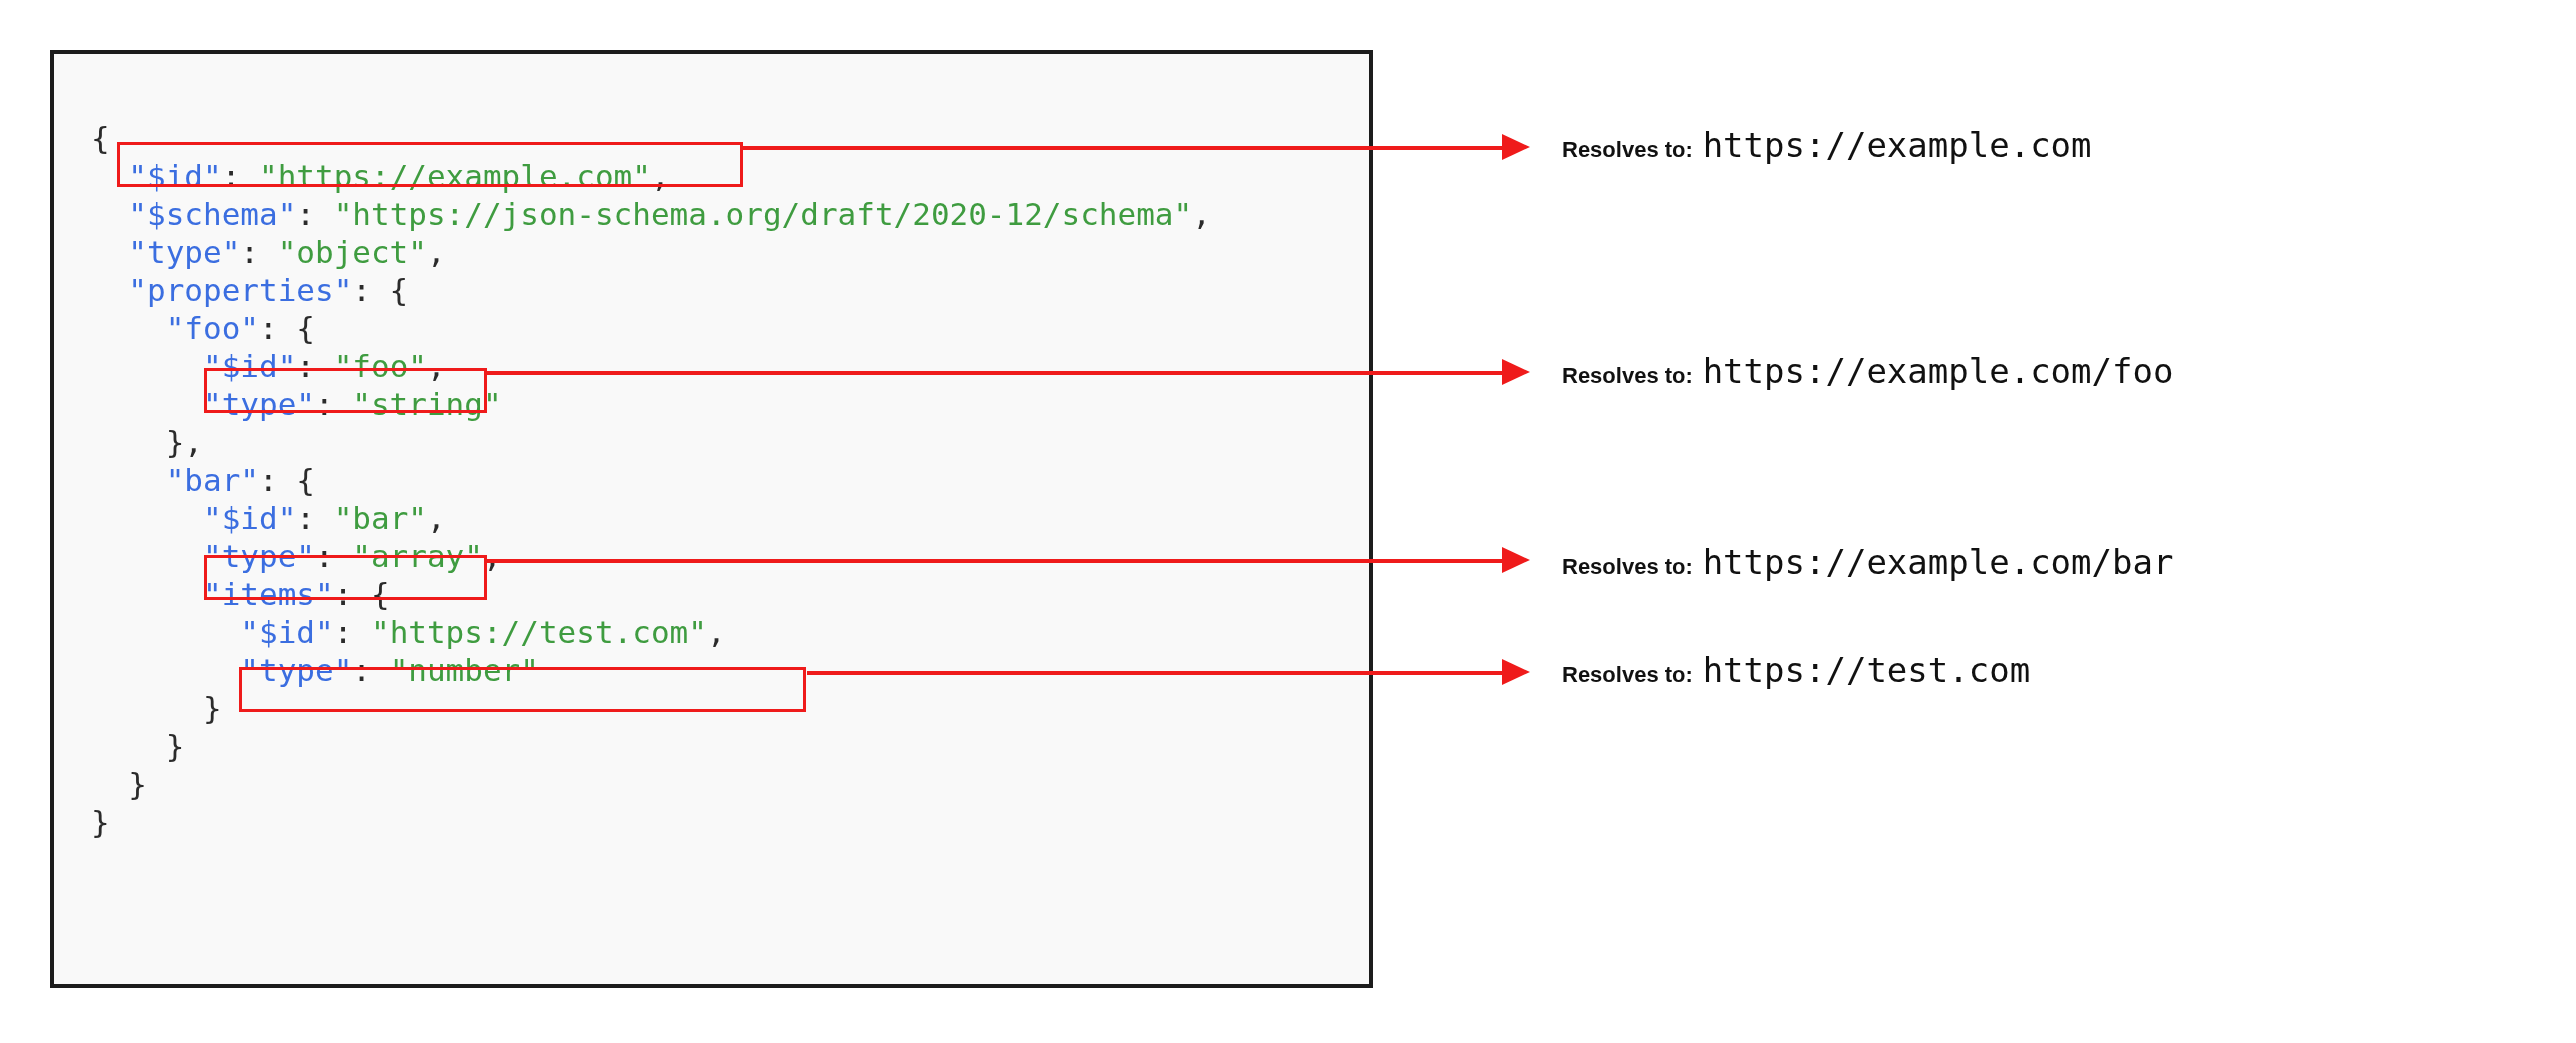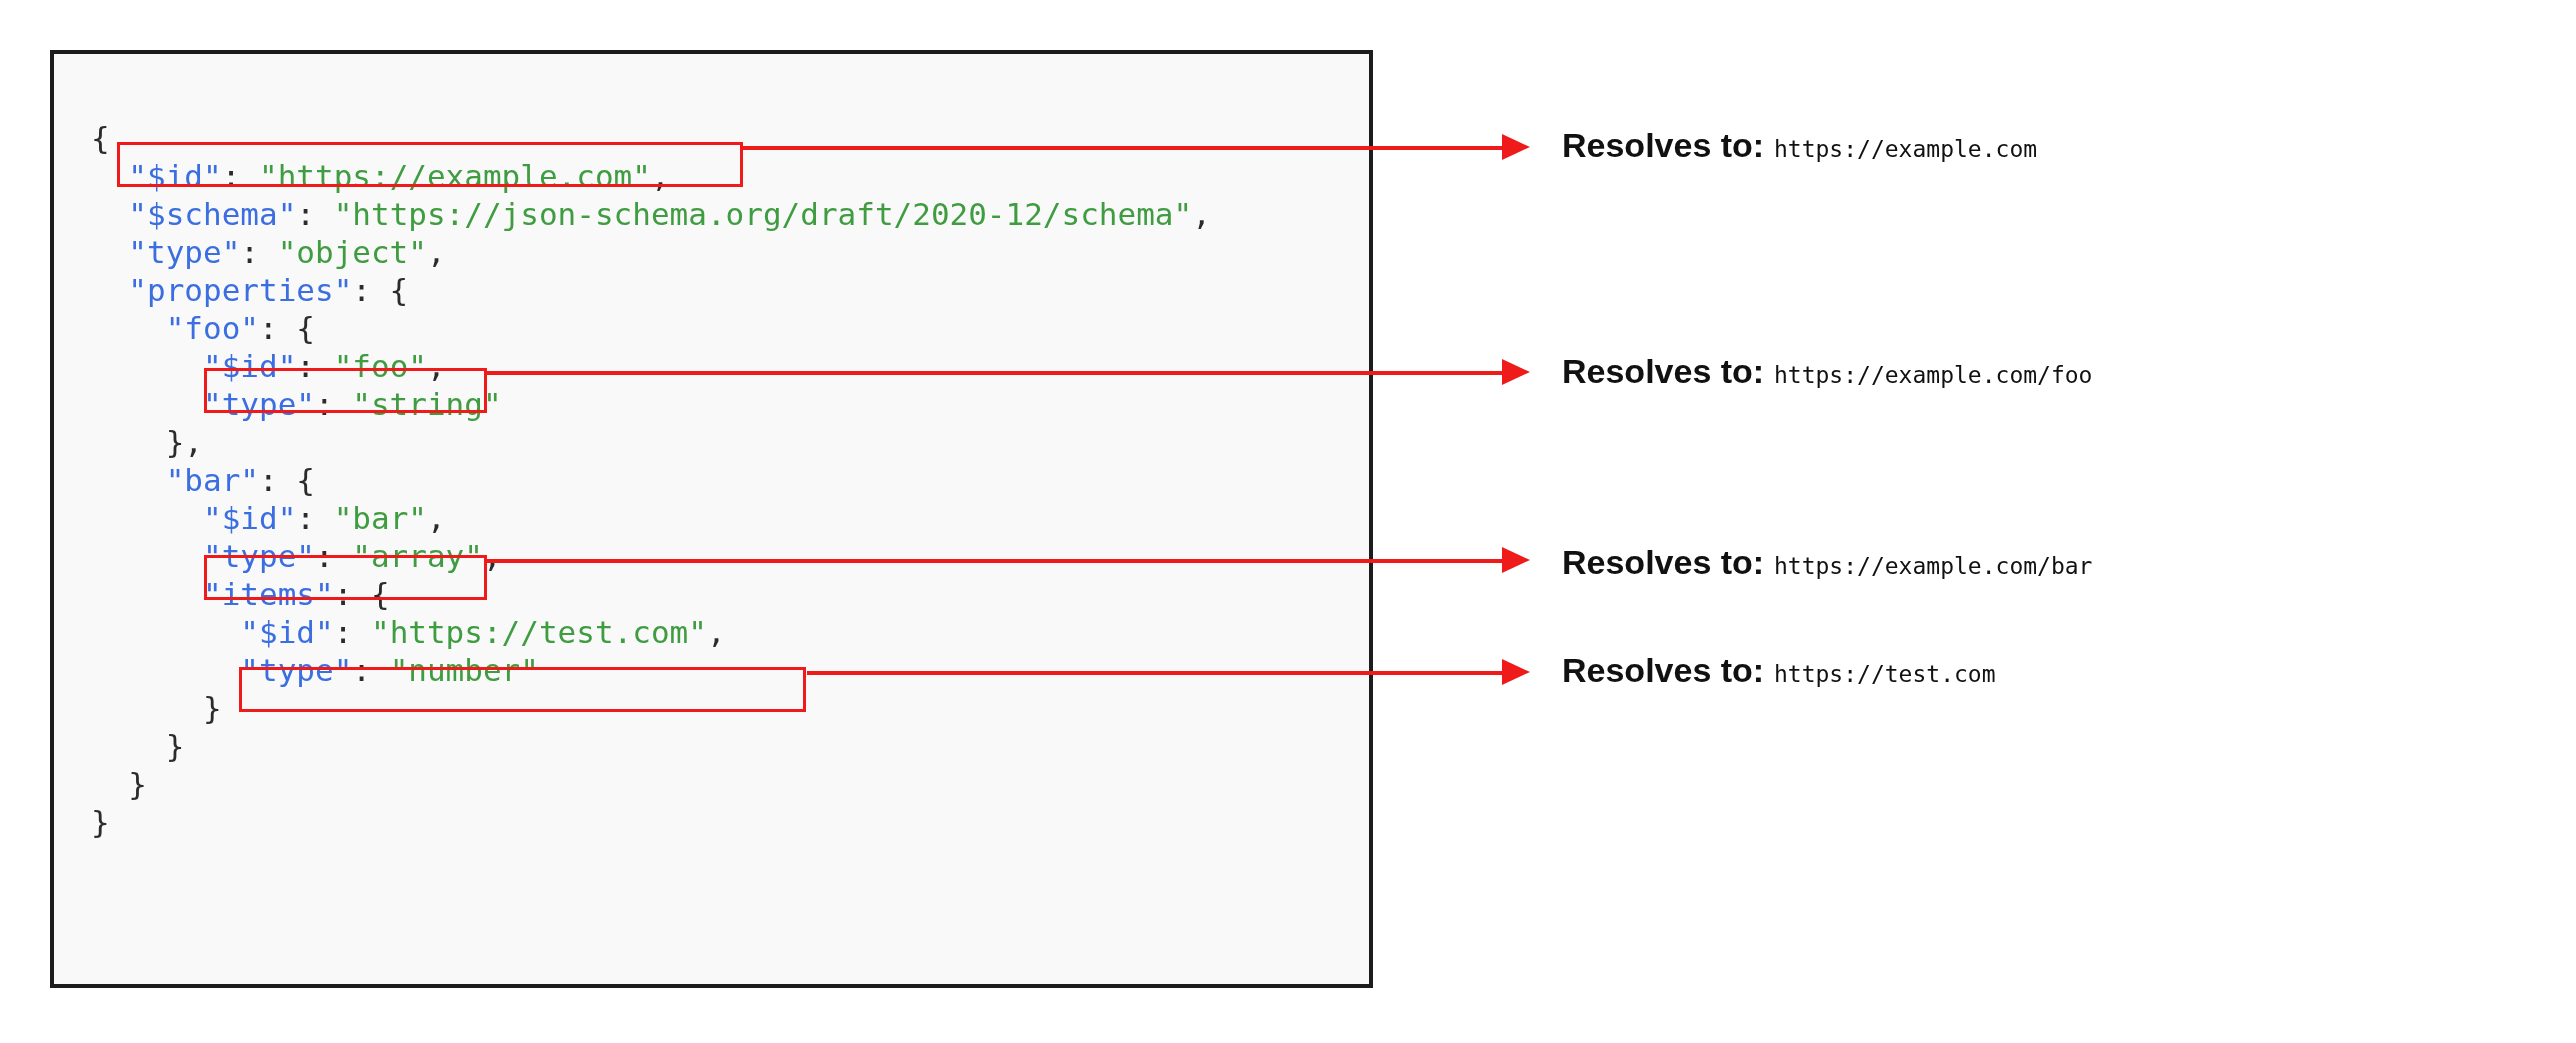--- a/index.html
+++ b/index.html
@@ -80,26 +80,26 @@
 
   
   .annotation {
     position: absolute;
     white-space: nowrap;
     line-height: 1;
   }
   .ann-label {
     font-family: "Liberation Sans", sans-serif;
     font-weight: bold;
-    font-size: 34px;
+    font-size: 22px;
     color: #111111;
   }
   .ann-url {
     font-family: "DejaVu Sans Mono", "Liberation Mono", monospace;
-    font-size: 23px;
+    font-size: 34px;
     color: #111111;
     margin-left: 9.8px;
   }
 </style>
 </head>
 <body>
 
 <div id="stage">
 
   <div id="code-panel">

